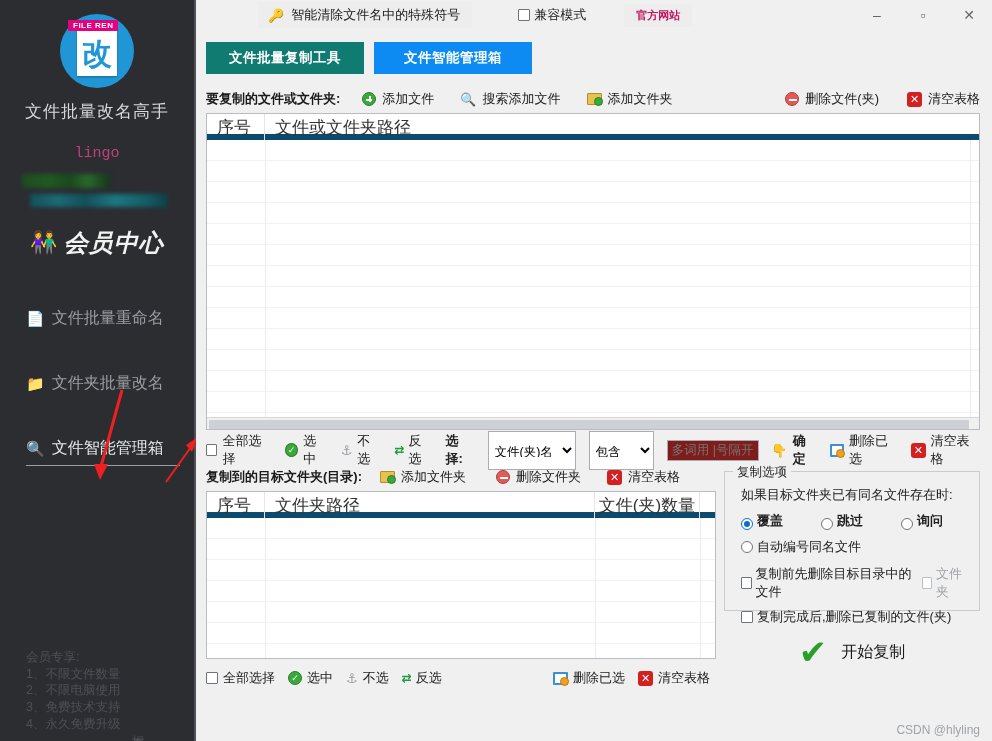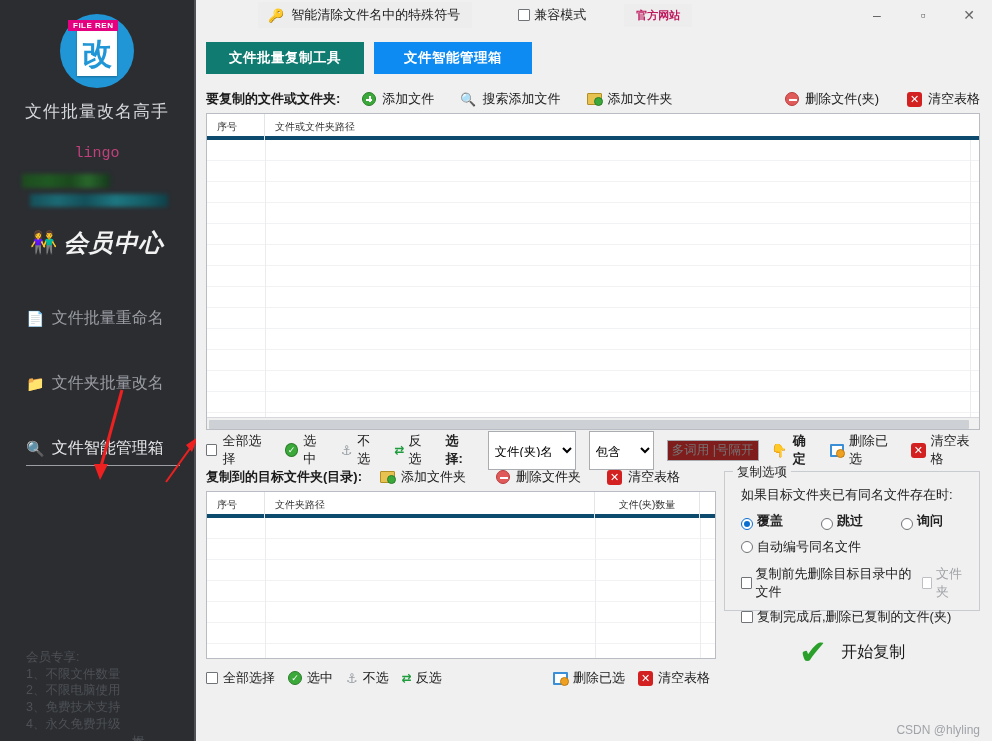--- a/index.html
+++ b/index.html
@@ -173,22 +173,22 @@
     background:#f0a020;border:1px solid #c07c10;
   }
   .ic-key { font-size:13px; }
 
   
   .table-box {
     margin:0 12px 0 10px; background:#fff; border:1px solid #b9bcc2;
     position:relative; overflow:hidden;
   }
   .tb-head {
-    display:flex; height:26px; background:#fff; border-bottom:4px solid #0c4a6e;
-    font-size:10px; color:#333;
+    display:flex; height:26px; background:#fff; border-bottom:6px solid #0c4a6e;
+    font-size:17px; color:#333;
   }
   .tb-head .th {
     display:flex; align-items:center; padding-left:10px;
     border-right:1px solid #e3e5e8; height:26px;
   }
   .tb-body { position:relative; background:#fff; }
   .row-line { border-bottom:1px solid #f1f2f4; height:21px; }
   .col-div { position:absolute; top:0; bottom:0; width:1px; background:#ececee; }
   .hscroll {
     height:13px; background:#f0f0f0; border-top:1px solid #d6d8db;

